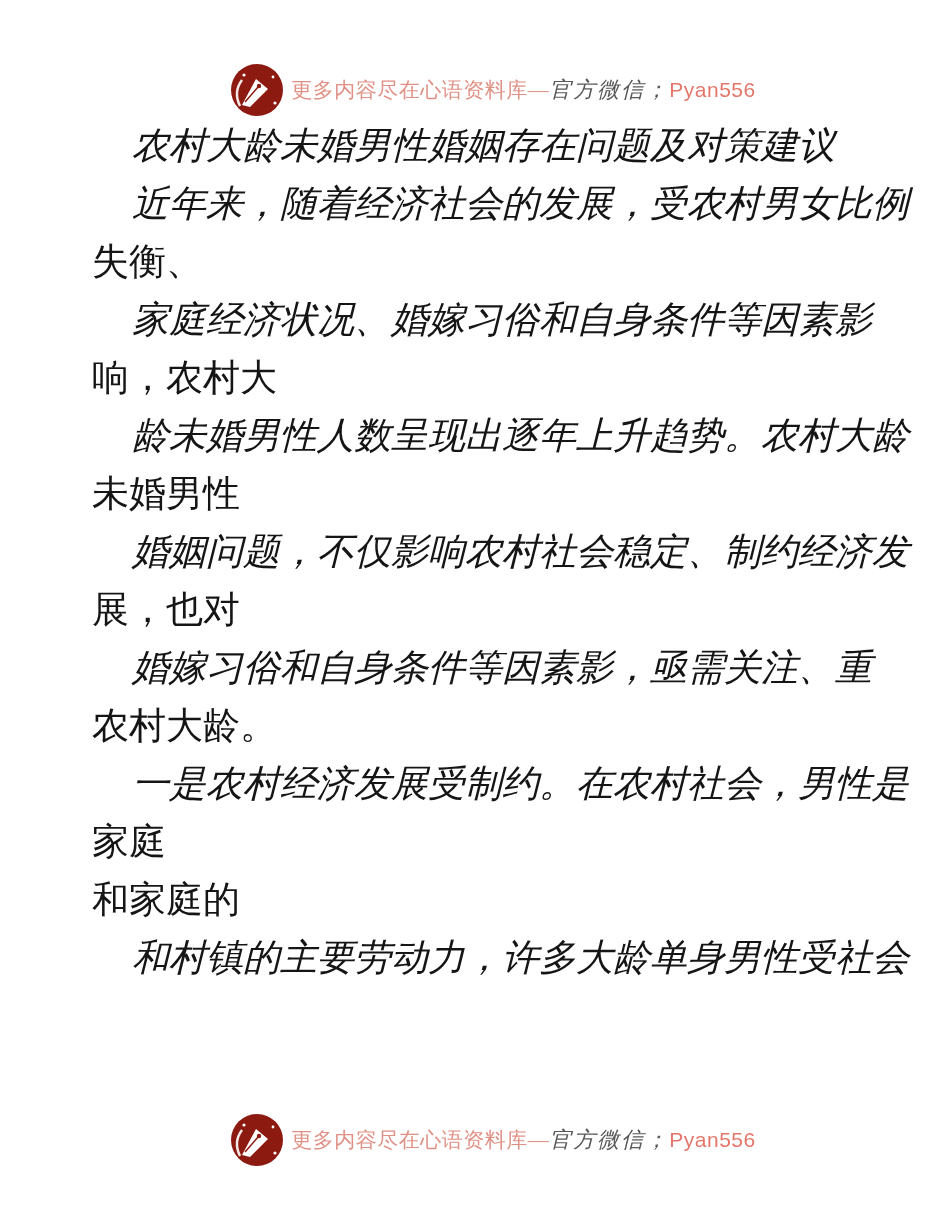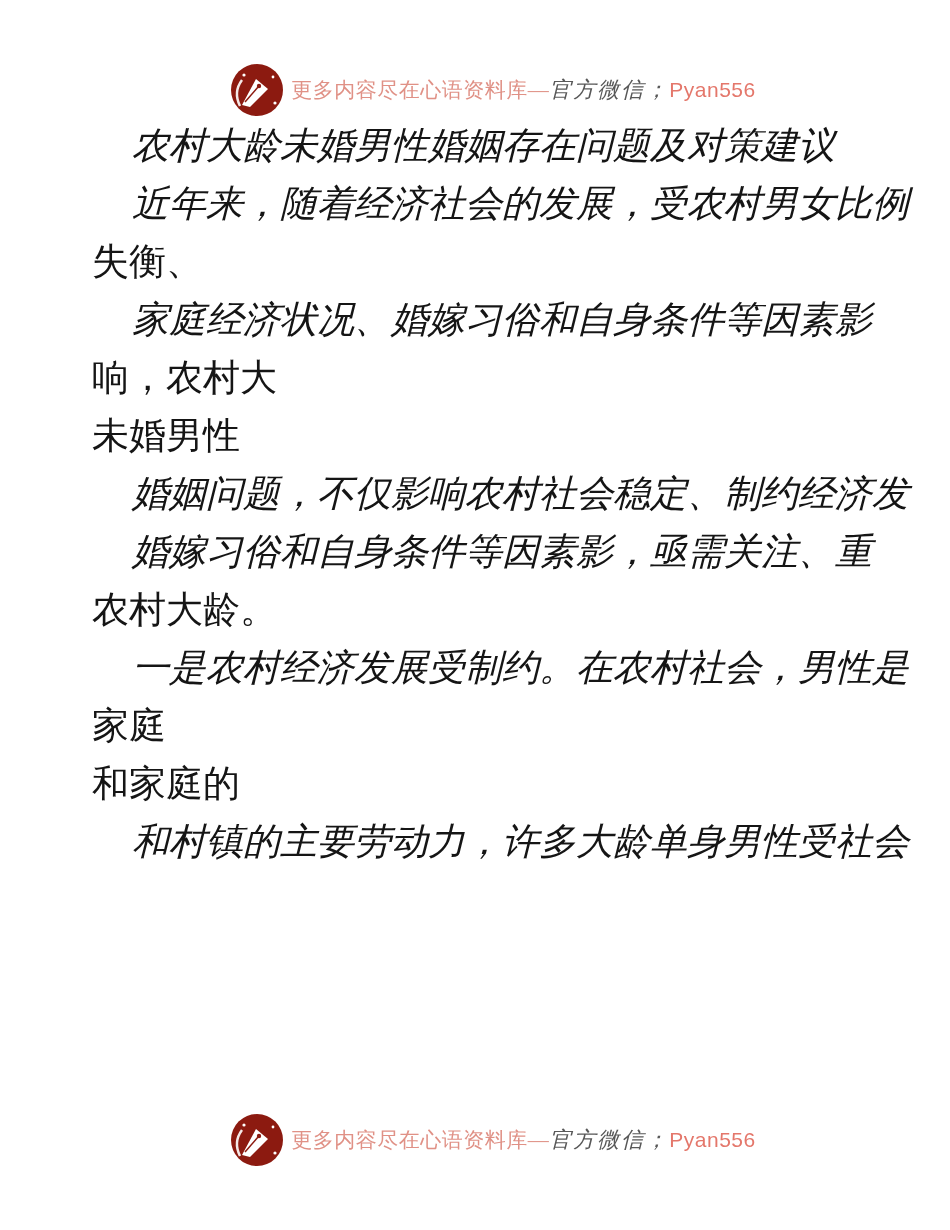--- a/index.html
+++ b/index.html
@@ -68,22 +68,24 @@
     </svg>
     <span class="wm-text"><span class="brand">更多内容尽在心语资料库—</span><span class="wechat-label">官方微信；</span><span class="wechat-id">Pyan556</span></span>
   </div>
 
   <div class="doc">
       <div class="line indent">农村大龄未婚男性婚姻存在问题及对策建议</div>
       <div class="line indent">近年来，随着经济社会的发展，受农村男女比例</div>
       <div class="line">失衡、</div>
       <div class="line indent">家庭经济状况、婚嫁习俗和自身条件等因素影</div>
       <div class="line">响，农村大</div>
+      <div class="line indent">龄未婚男性人数呈现出逐年上升趋势。农村大龄</div>
       <div class="line">未婚男性</div>
       <div class="line indent">婚姻问题，不仅影响农村社会稳定、制约经济发</div>
+      <div class="line">展，也对</div>
       <div class="line indent">婚嫁习俗和自身条件等因素影，亟需关注、重</div>
       <div class="line">农村大龄。</div>
       <div class="line indent">一是农村经济发展受制约。在农村社会，男性是</div>
       <div class="line">家庭</div>
       <div class="line">和家庭的</div>
       <div class="line indent">和村镇的主要劳动力，许多大龄单身男性受社会</div>
     </div>
 
   <div class="watermark wm-footer">
     <svg class="wm-logo" viewBox="0 0 54 54" aria-hidden="true">

